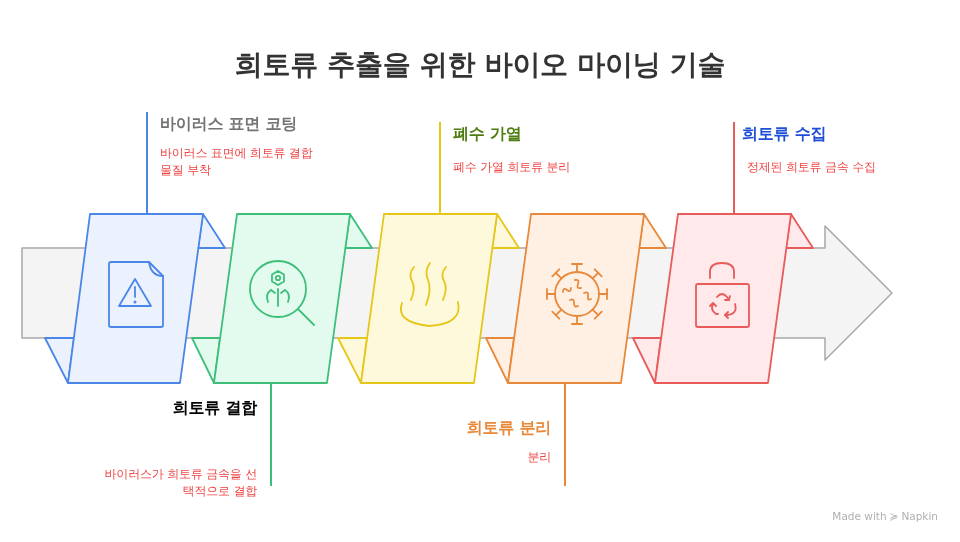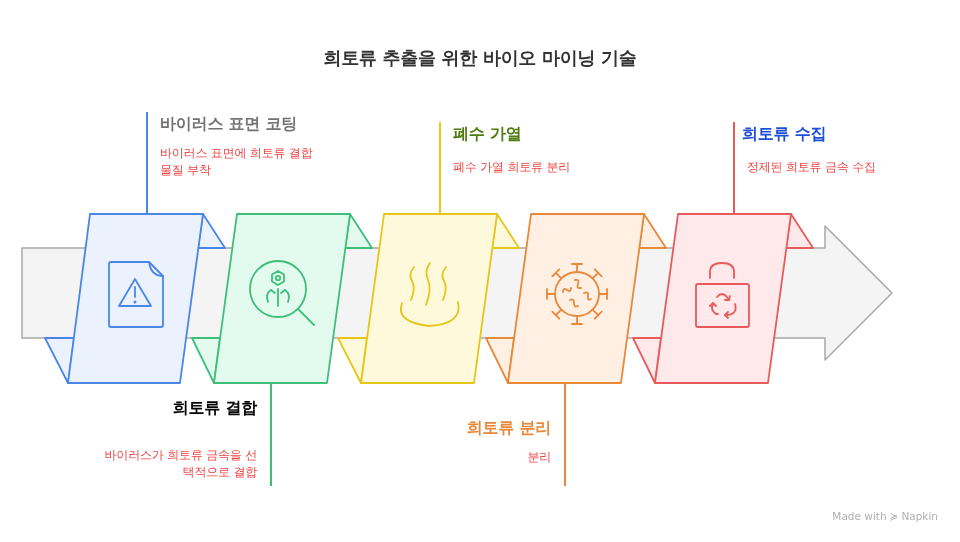--- a/index.html
+++ b/index.html
@@ -1,19 +1,19 @@
 <!DOCTYPE html>
 <html><head>
 <meta charset="utf-8">
 <style>
   html, body { margin:0; padding:0; background:#ffffff; }
   body { width:960px; height:542px; position:relative; overflow:hidden;
          font-family:"DejaVu Sans","Liberation Sans",sans-serif; }
   .title { position:absolute; left:0; right:0; top:46px; text-align:center;
-           font-size:18px; font-weight:bold; color:#333333; letter-spacing:-0.3px; }
+           font-size:28px; font-weight:bold; color:#333333; letter-spacing:-0.3px; }
   svg.diagram { position:absolute; left:0; top:0; }
   .label { position:absolute; font-size:16px; font-weight:bold; white-space:nowrap; letter-spacing:-0.2px; }
   .desc { position:absolute; font-size:12px; color:#ef4444; line-height:17px; letter-spacing:-0.2px; }
   .right { text-align:right; }
   .watermark { position:absolute; right:22px; top:510px; font-size:10.5px; color:#b0b0b0; }
   .watermark .logo { display:inline-block; margin:0 3px; }
 </style>
 </head>
 <body>
 
@@ -119,21 +119,21 @@
   </g>
 </svg>
 
 <div class="label" style="left:160px; top:114px; color:#737373;">바이러스 표면 코팅</div>
 <div class="desc" style="left:160px; top:145px;">
   <div>바이러스 표면에 희토류 결합</div>
   <div>물질 부착</div>
 </div>
 
 <div class="label right" style="right:703px; top:398px; color:#000000;text-align:center;">희토류 결합</div>
-<div class="desc right" style="right:703px; top:447px;">
+<div class="desc right" style="right:703px; top:466px;">
   <div>바이러스가 희토류 금속을 선</div>
   <div>택적으로 결합</div>
 </div>
 
 <div class="label" style="left:453px; top:124px; color:#4d7c0f;">폐수 가열</div>
 <div class="desc" style="left:453px; top:159px;text-align:center;">
   <div>폐수 가열 희토류 분리</div>
 </div>
 
 <div class="label right" style="right:409px; top:418px; color:#e8883a;">희토류 분리</div>

